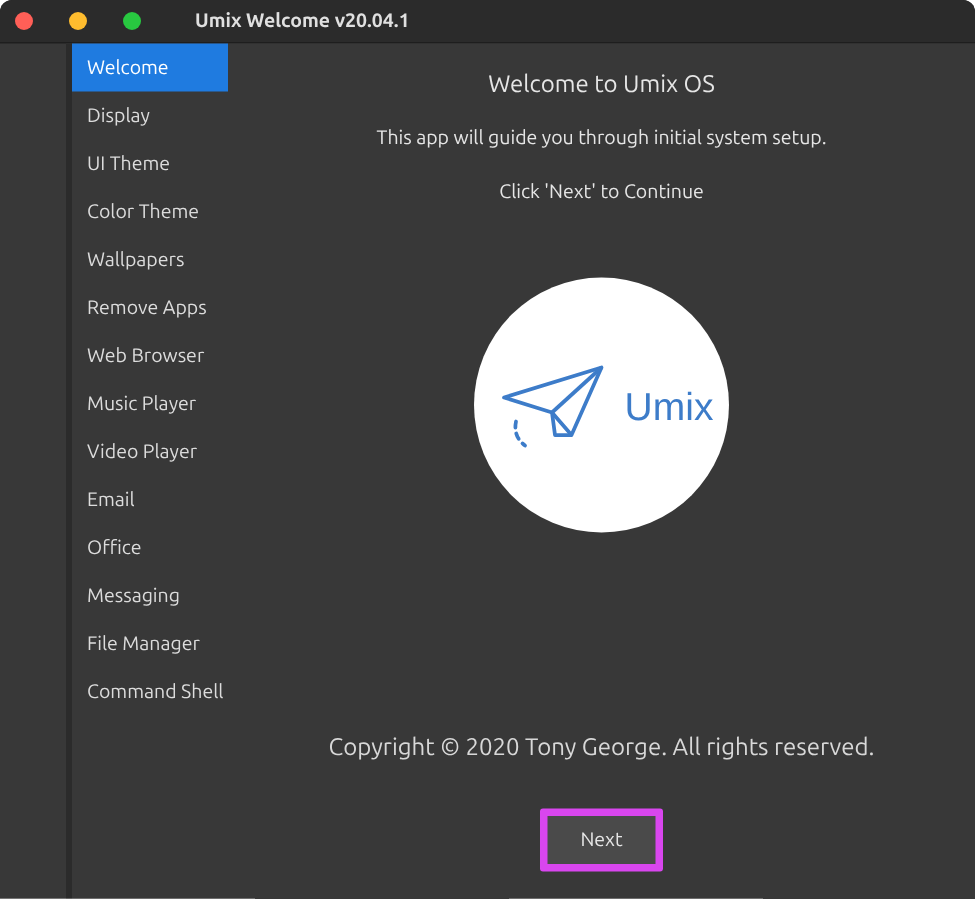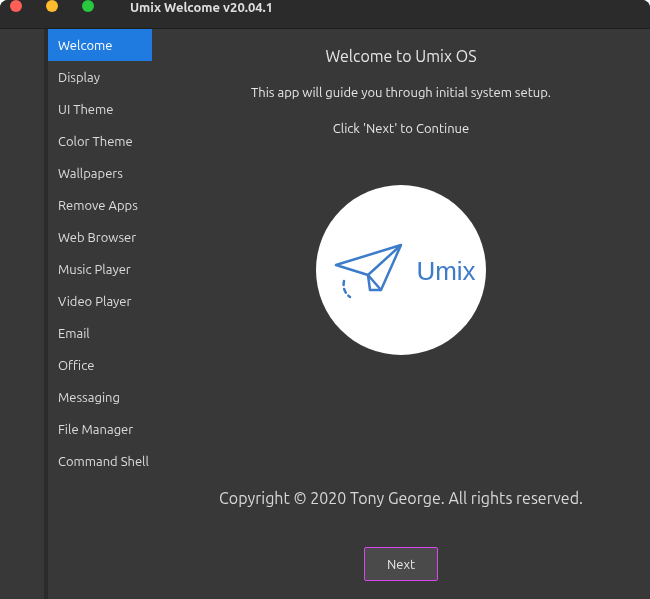--- a/index.html
+++ b/index.html
@@ -20,21 +20,21 @@
       background: #2b2b2b;
       border-radius: 8px 8px 0 0;
       display: flex;
       flex-direction: column;
       overflow: hidden;
     }
     .titlebar {
       height: 28px;
       background: #2b2b2b;
       display: flex;
-      align-items: flex-start;
+      align-items: center;
       padding: 0 10px;
       gap: 24px;
     }
     .tlight {
       width: 12px;
       height: 12px;
       border-radius: 50%;
     }
     .tlight.red { background: #ff5f57; }
     .tlight.yellow { background: #febc2e; }
@@ -116,21 +116,21 @@
       font-size: 16px;
       color: #d8d8d8;
       position: absolute;
       bottom: 92px;
     }
     .next-btn {
       position: absolute;
       bottom: 18px;
       background: #4a4a4a;
       color: #e6e6e6;
-      border: 1px solid #d946ef;
+      border: 5px solid #d946ef;
       padding: 9px 22px;
       font-size: 13px;
       cursor: pointer;
       border-radius: 2px;
     }
   </style>
 </head>
 <body>
 
 <div class="window">

